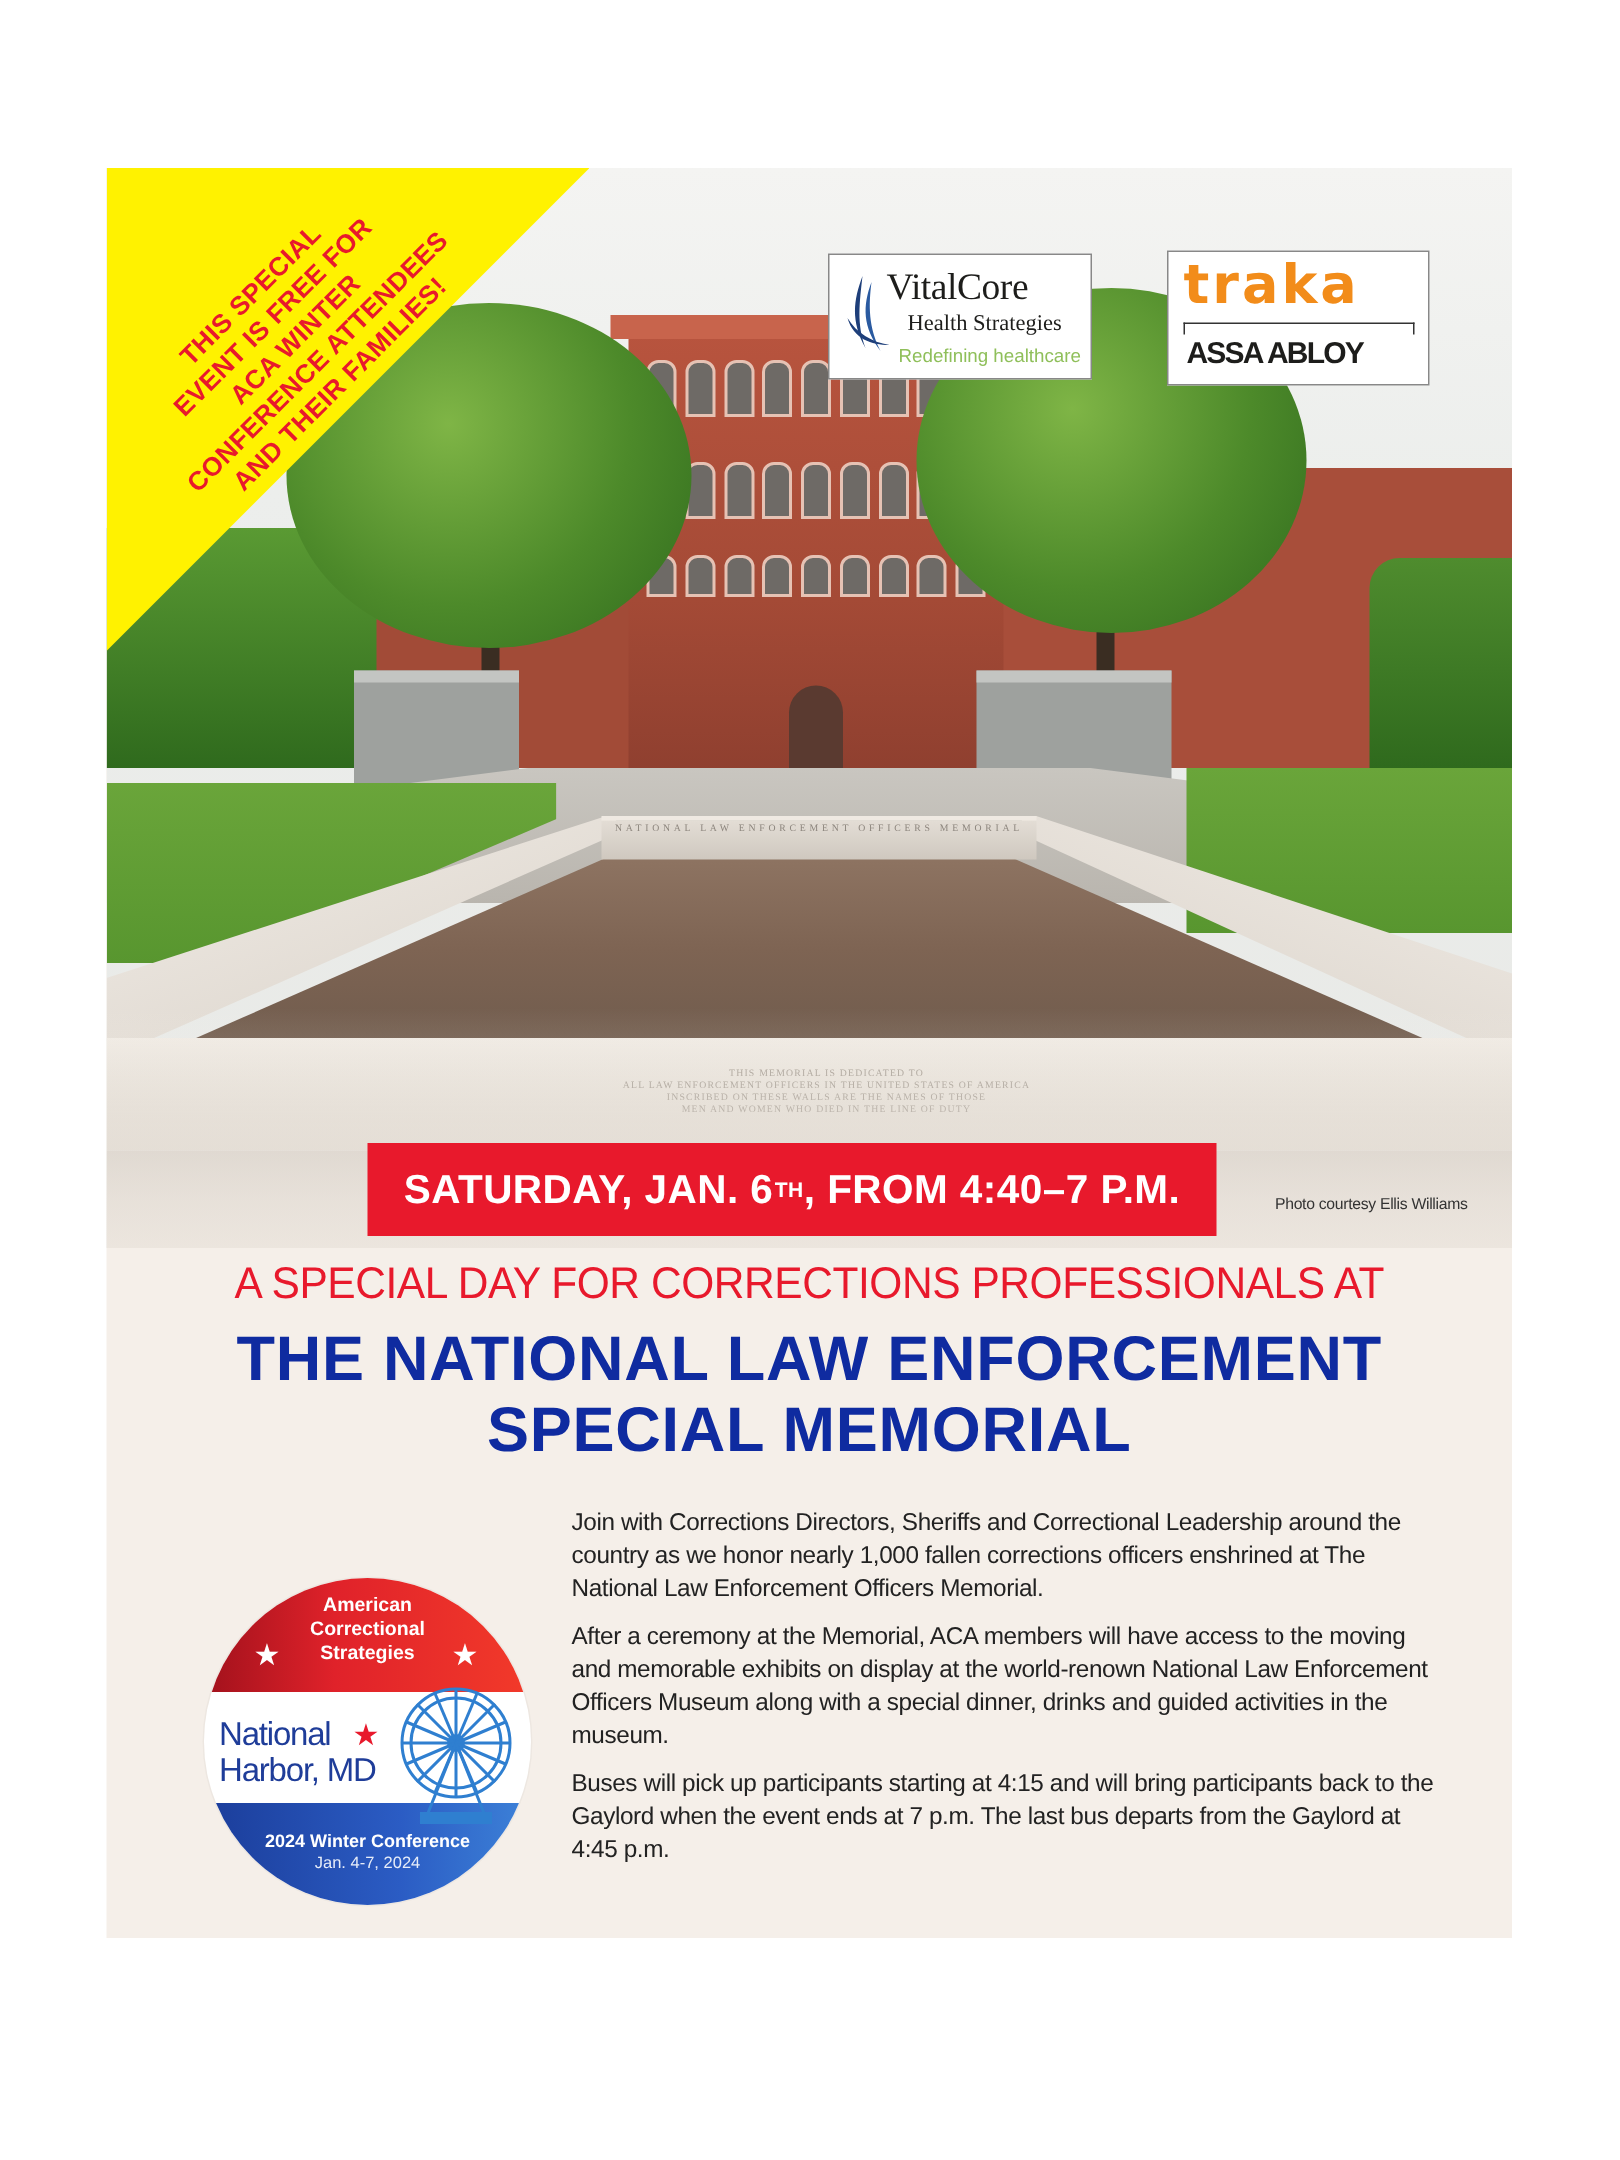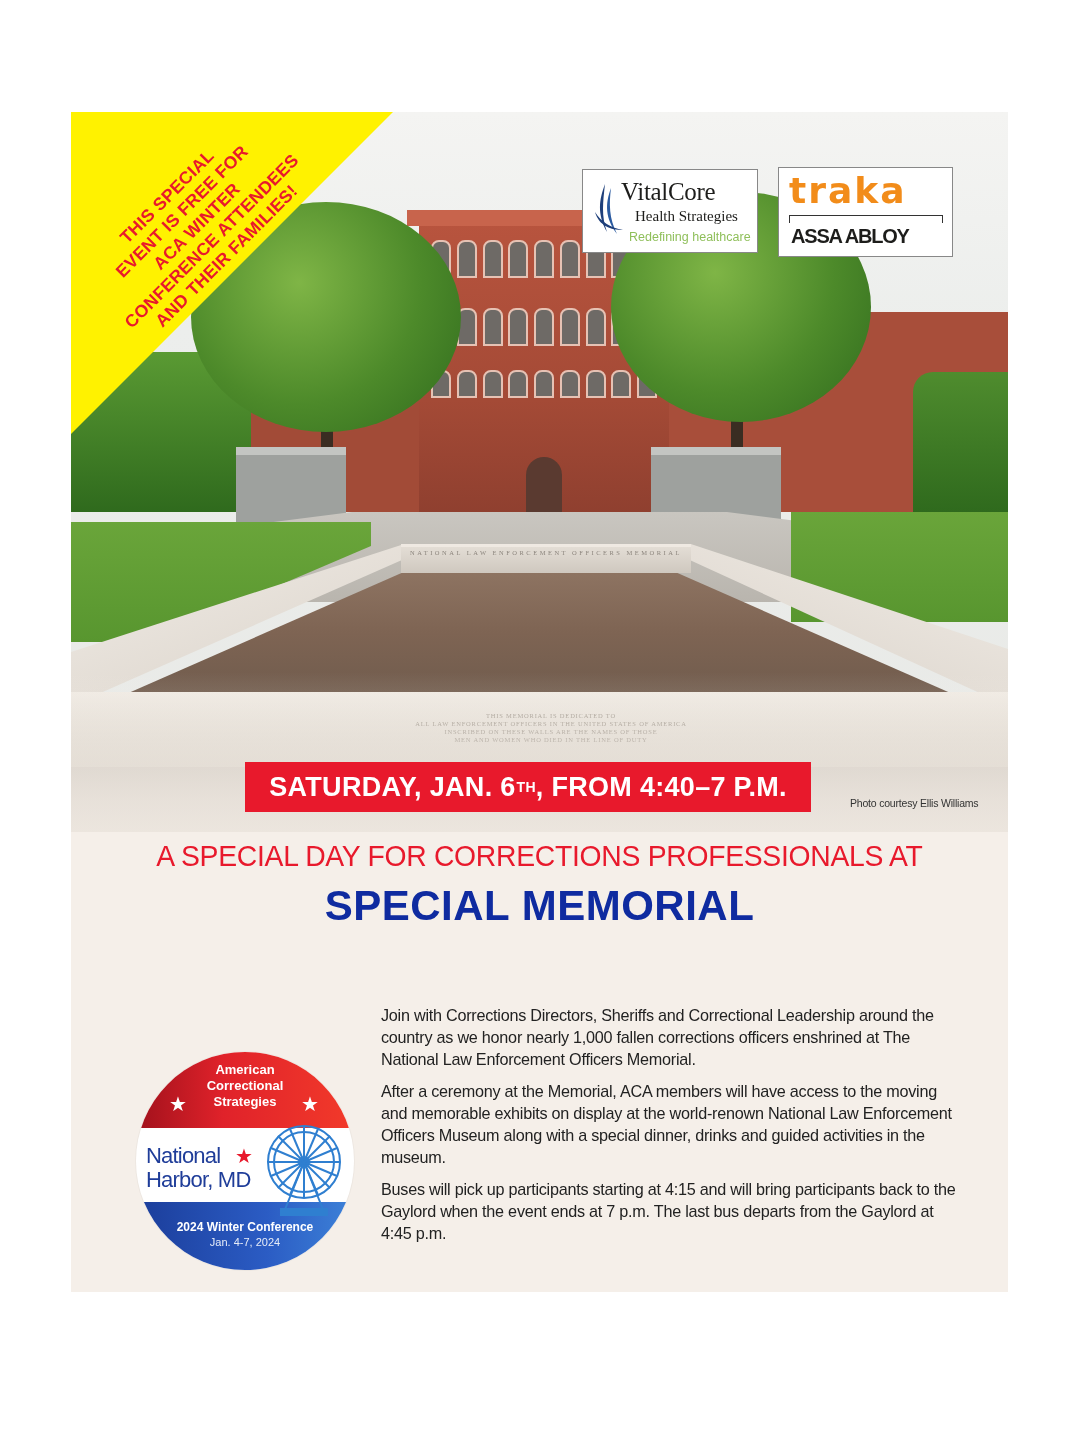--- a/index.html
+++ b/index.html
@@ -120,21 +120,21 @@
     transform:rotate(-45deg); transform-origin:center;
     color:#e8192c; font-weight:bold; font-size:17.5px; line-height:21px; text-align:center;
     letter-spacing:0.3px;
   }
   .corner-text div { white-space:nowrap; }
 
   
   .sponsor {
     position:absolute; background:#fff; border:1px solid #888;
   }
-  .vitalcore { left:511px; top:57px; width:174px; height:82px; }
+  .vitalcore { left:481px; top:57px; width:174px; height:82px; }
   .vc-swoosh { position:absolute; left:8px; top:12px; width:34px; height:54px; }
   .vc-name {
     position:absolute; left:38px; top:8px; font-family:"Liberation Serif", serif;
     font-size:25px; color:#1d1d1b; letter-spacing:-0.3px;
   }
   .vc-sub {
     position:absolute; left:52px; top:38px; font-family:"Liberation Serif", serif;
     font-size:15px; color:#1d1d1b;
   }
   .vc-tag {
@@ -149,21 +149,21 @@
     position:absolute; left:10px; top:47px; width:152px; height:7px;
     border-left:1px solid #333; border-right:1px solid #333; border-top:1.5px solid #333;
   }
   .traka-assa {
     position:absolute; left:12px; top:57px; font-size:20px; font-weight:bold; color:#1d1d1b;
     letter-spacing:-1.2px;
   }
 
   
   .date-bar {
-    position:absolute; left:174px; top:650px; width:566px; height:50px;
+    position:absolute; left:174px; top:650px; width:566px; height:62px;
     background:#e8192c; color:#fff; font-weight:bold; font-size:27px;
     display:flex; align-items:center; justify-content:center; letter-spacing:0.3px;
   }
   .date-bar sup { font-size:14px; vertical-align:12px; margin-left:1px; }
   .photo-credit {
     position:absolute; left:779px; top:685px; font-size:10.5px; color:#333;
     letter-spacing:-0.2px;
     text-align:center;
   }
 
@@ -329,20 +329,21 @@
 
   <div class="date-bar">
     <span>SATURDAY, JAN. 6</span>
       <sup>TH</sup>
       <span>, FROM 4:40–7 P.M.</span>
   </div>
   <div class="photo-credit">Photo courtesy Ellis Williams</div>
 
   <div class="subhead">A SPECIAL DAY FOR CORRECTIONS PROFESSIONALS AT</div>
   <div class="headline">
+    <div>THE NATIONAL LAW ENFORCEMENT</div>
     <div>SPECIAL MEMORIAL</div>
   </div>
 
   <div class="badge">
     <div class="badge-top"></div>
     <div class="badge-bottom"></div>
     <div class="badge-top-text">
       <div>American</div>
       <div>Correctional</div>
       <div>Strategies</div>

